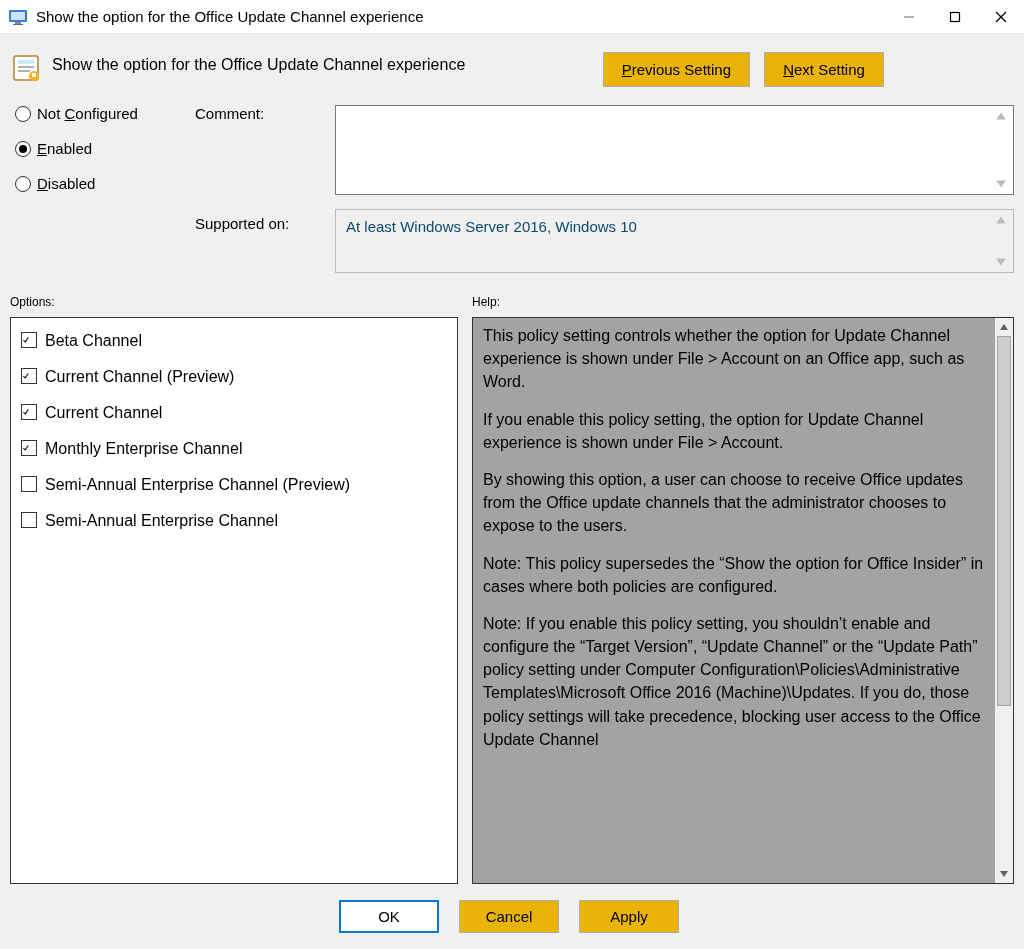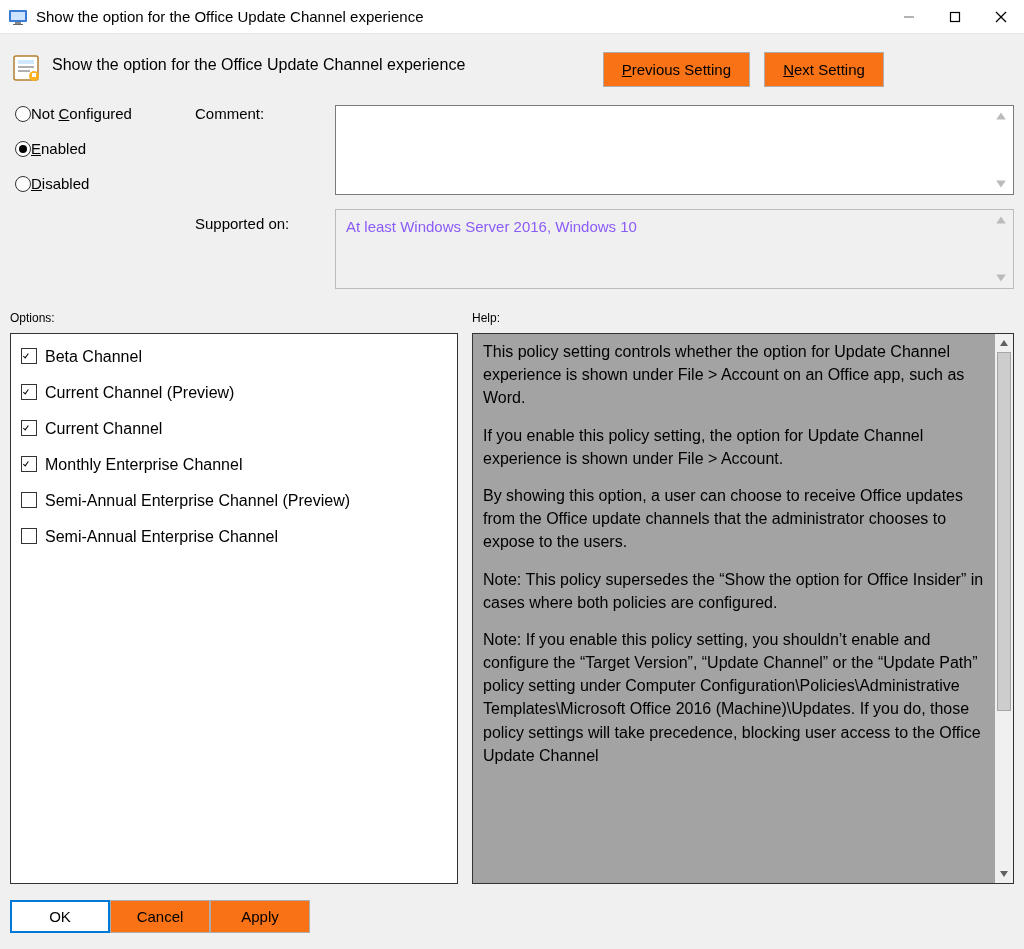--- a/index.html
+++ b/index.html
@@ -59,41 +59,42 @@
     font-size: 16px;
     padding-top: 10px;
   }
   .nav-buttons {
     display: flex;
     gap: 14px;
     margin-top: 6px;
     margin-right: 130px;
   }
   .win-btn {
-    background: #f97316;
+    background: #eab308;
     border: 1px solid #adadad;
     padding: 8px 18px;
     font-size: 15px;
     font-family: inherit;
     cursor: pointer;
     min-width: 120px;
   }
   .win-btn .u { text-decoration: underline; }
   .state-comment-row {
     display: flex;
     margin-top: 18px;
   }
   .state-col {
     width: 185px;
     padding-left: 5px;
   }
   .radio-row {
     display: flex;
     align-items: flex-end;
     margin-bottom: 18px;
+    gap: 6px;
   }
   .radio-outer {
     width: 16px; height: 16px;
     border: 1px solid #333;
     border-radius: 50%;
     display: flex; align-items: center; justify-content: center;
     background: #fff;
   }
   .radio-inner {
     width: 8px; height: 8px;
@@ -111,25 +112,25 @@
     flex:1;
     background: #fff;
     border: 1px solid #7a7a7a;
     height: 90px;
     position: relative;
   }
   .supported-box {
     flex:1;
     background: #f0f0f0;
     border: 1px solid #bcbcbc;
-    height: 80px;
+    height: 64px;
     padding: 8px 10px;
     position: relative;
     font-size: 15px;
-    color:#8b5cf6;
+    color:#0c4a6e;
   }
   .scroll-arrows-right {
     position: absolute; right: 4px; top: 4px; bottom: 4px;
     width: 14px;
     display: flex; flex-direction: column; justify-content: space-between;
     color: #888;
   }
   .scroll-arrows-right svg{width:12px;height:12px;}
   .supported-row{
     display:flex; margin-top:14px;
@@ -195,22 +196,22 @@
   }
   .help-scrollbar .track{flex:1;width:100%;background:#f0f0f0;position:relative;}
   .help-scrollbar .thumb{
     position:absolute;top:0;left:2px;right:2px;height:70%;
     background:#cdcdcd;border:1px solid #a6a6a6;
   }
   .help-scrollbar .arrow{height:18px;width:100%;display:flex;align-items:center;justify-content:center;color:#606060;}
   .help-scrollbar .arrow svg{width:10px;height:10px;}
   .footer-btns{
     display:flex;
-    justify-content:flex-start;
-    gap:0;
+    justify-content:center;
+    gap:20px;
     padding:16px 6px 6px 0;
   }
   .footer-btns .win-btn{min-width:100px;padding:6px 18px;}
   .win-btn.primary{
     background:#fff;
     border:2px solid #0078d7;
   }
   p{margin:0 0 14px 0;}
 </style>
 </head>

